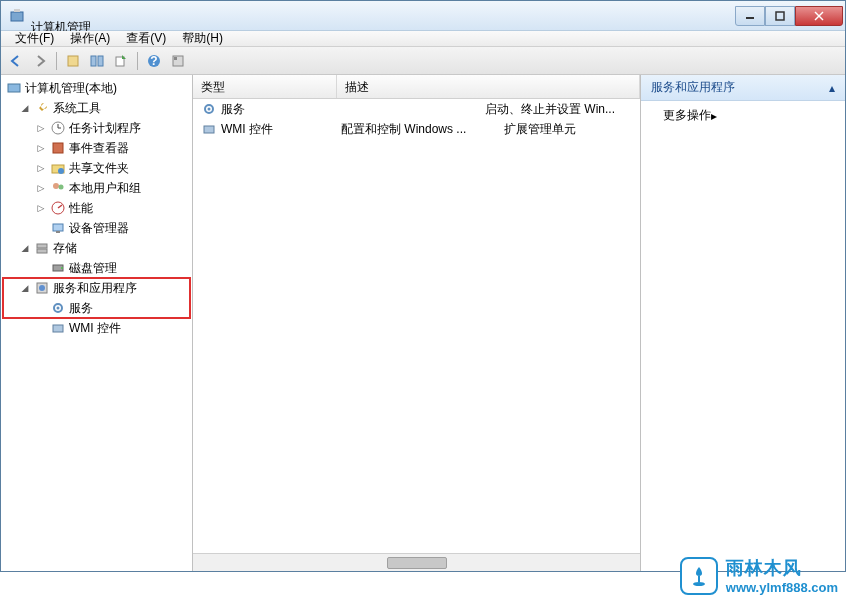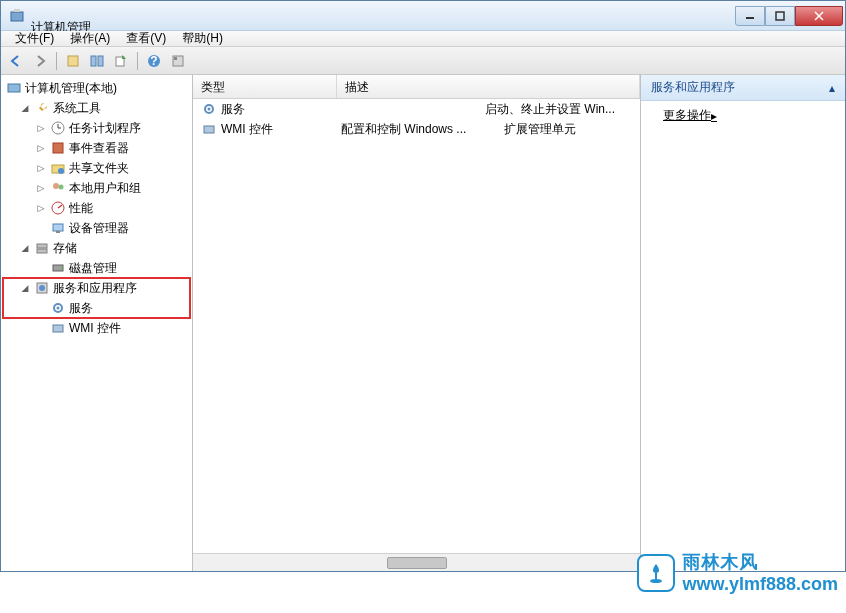--- a/index.html
+++ b/index.html
@@ -47,27 +47,27 @@
 .cell-name { width: 140px; display: flex; align-items: center; }
 .cell-type { width: 144px; }
 .cell-desc { flex: 1; }
 .row-icon { width: 16px; height: 16px; margin-right: 4px; display: flex; align-items: center; justify-content: center; font-size: 12px; }
 .hscroll { height: 18px; background: #f0f0f0; border-top: 1px solid #d0d0d0; display: flex; align-items: center; justify-content: center; }
 .hscroll-thumb { width: 60px; height: 12px; background: #c8c8c8; border: 1px solid #a0a0a0; border-radius: 2px; }
 
 .actions-pane { width: 204px; display: flex; flex-direction: column; }
 .actions-head { height: 24px; background: linear-gradient(#fdfdfd, #ececec); padding: 4px 8px; border-bottom: 1px solid #d0d0d0; }
 .action-section { background: linear-gradient(#e8f2fc, #d4e6f8); padding: 4px 10px; display: flex; align-items: center; justify-content: space-between; border-bottom: 1px solid #c0d4e8; color: #1a4a8a; cursor: pointer; }
-.action-item { padding: 6px 22px; cursor: pointer; display: flex; align-items: center; justify-content: flex-start; text-decoration: underline; }
+.action-item { padding: 6px 22px; cursor: pointer; display: flex; align-items: center; justify-content: flex-start; }
 
 .watermark { position: absolute; right: 8px; bottom: 18px; display: flex; align-items: center; gap: 8px; }
 .wm-icon { width: 38px; height: 38px; border: 2px solid #2090d0; border-radius: 8px; display: flex; align-items: center; justify-content: center; font-size: 20px; color: #2090d0; background: #fff; }
 .wm-text { display: flex; flex-direction: column; }
 .wm-cn { font-size: 18px; font-weight: bold; color: #2090d0; letter-spacing: 1px; }
-.wm-url { font-size: 18px; font-weight: bold; color: #2090d0; }
+.wm-url { font-size: 13px; font-weight: bold; color: #2090d0; }
 
 svg { display: block; }
 </style>
 </head>
 <body>
 
 <div class="window">
 
   <div class="titlebar">
     <span class="icon">

